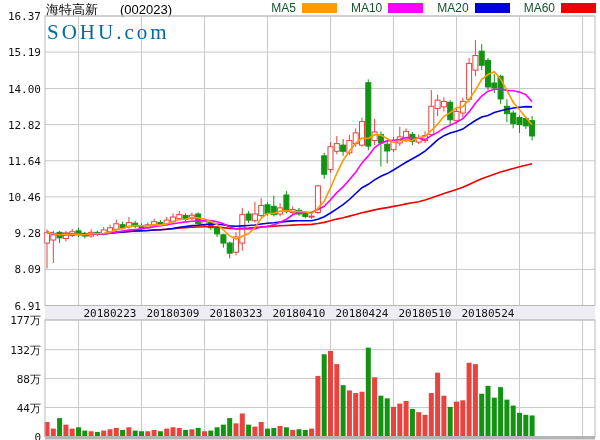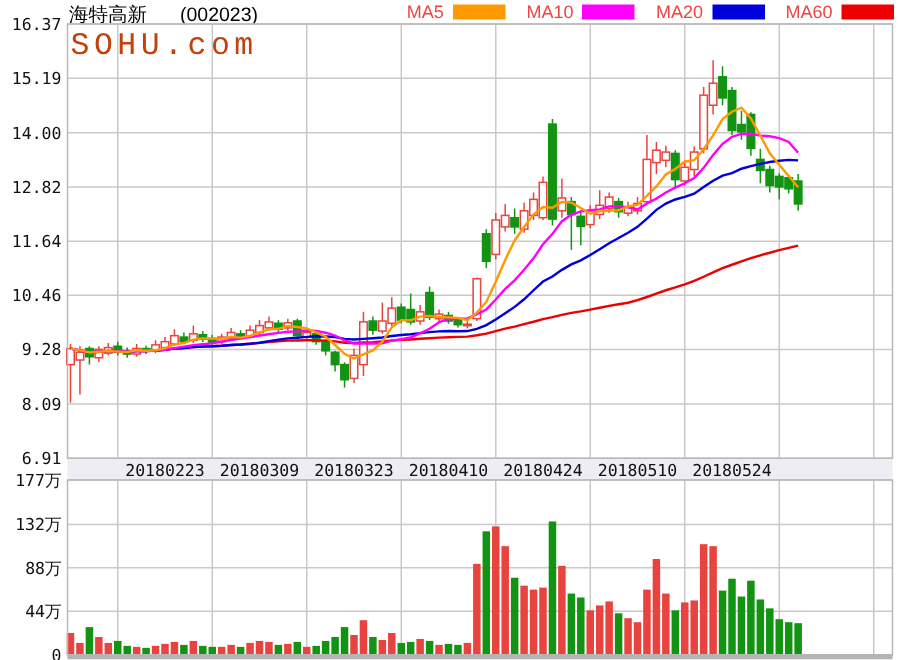--- a/index.html
+++ b/index.html
@@ -1,24 +1,24 @@
 <!DOCTYPE html>
 <html><head>
 <meta charset="utf-8">
 <style>
   html,body{margin:0;padding:0;background:#fff;}
   .stage{position:relative;width:600px;height:440px;background:#fff;overflow:hidden;
          font-family:"Liberation Sans",sans-serif;}
   .chart-title{position:absolute;left:46px;top:1px;font-size:13px;color:#000;white-space:nowrap;}
   .chart-title .code{margin-left:22px;}
-  .legend{position:absolute;right:4px;top:1px;display:flex;align-items:center;font-size:12px;color:#ef4444;}
+  .legend{position:absolute;right:4px;top:1px;display:flex;align-items:center;font-size:12px;color:#14532d;}
   .legend .item{display:flex;align-items:center;margin-left:14px;}
   .legend .sw{width:35px;height:10px;margin-left:6px;display:inline-block;}
-  .wm{position:absolute;left:47px;top:20px;font-size:21px;color:#c2410c;letter-spacing:3px;
-      font-family:Liberation Mono, monospace;}
+  .wm{position:absolute;left:47px;top:20px;font-size:21px;color:#0369a1;letter-spacing:3px;
+      font-family:Liberation Serif, serif;}
   svg{position:absolute;left:0;top:0;}
   svg text{font-family:"DejaVu Sans Mono","Liberation Mono",monospace;font-size:11px;fill:#111;}
   svg text.date{font-size:11px;}
 </style>
 </head>
 <body>
 
 <div class="stage">
 
   <div class="chart-title">

